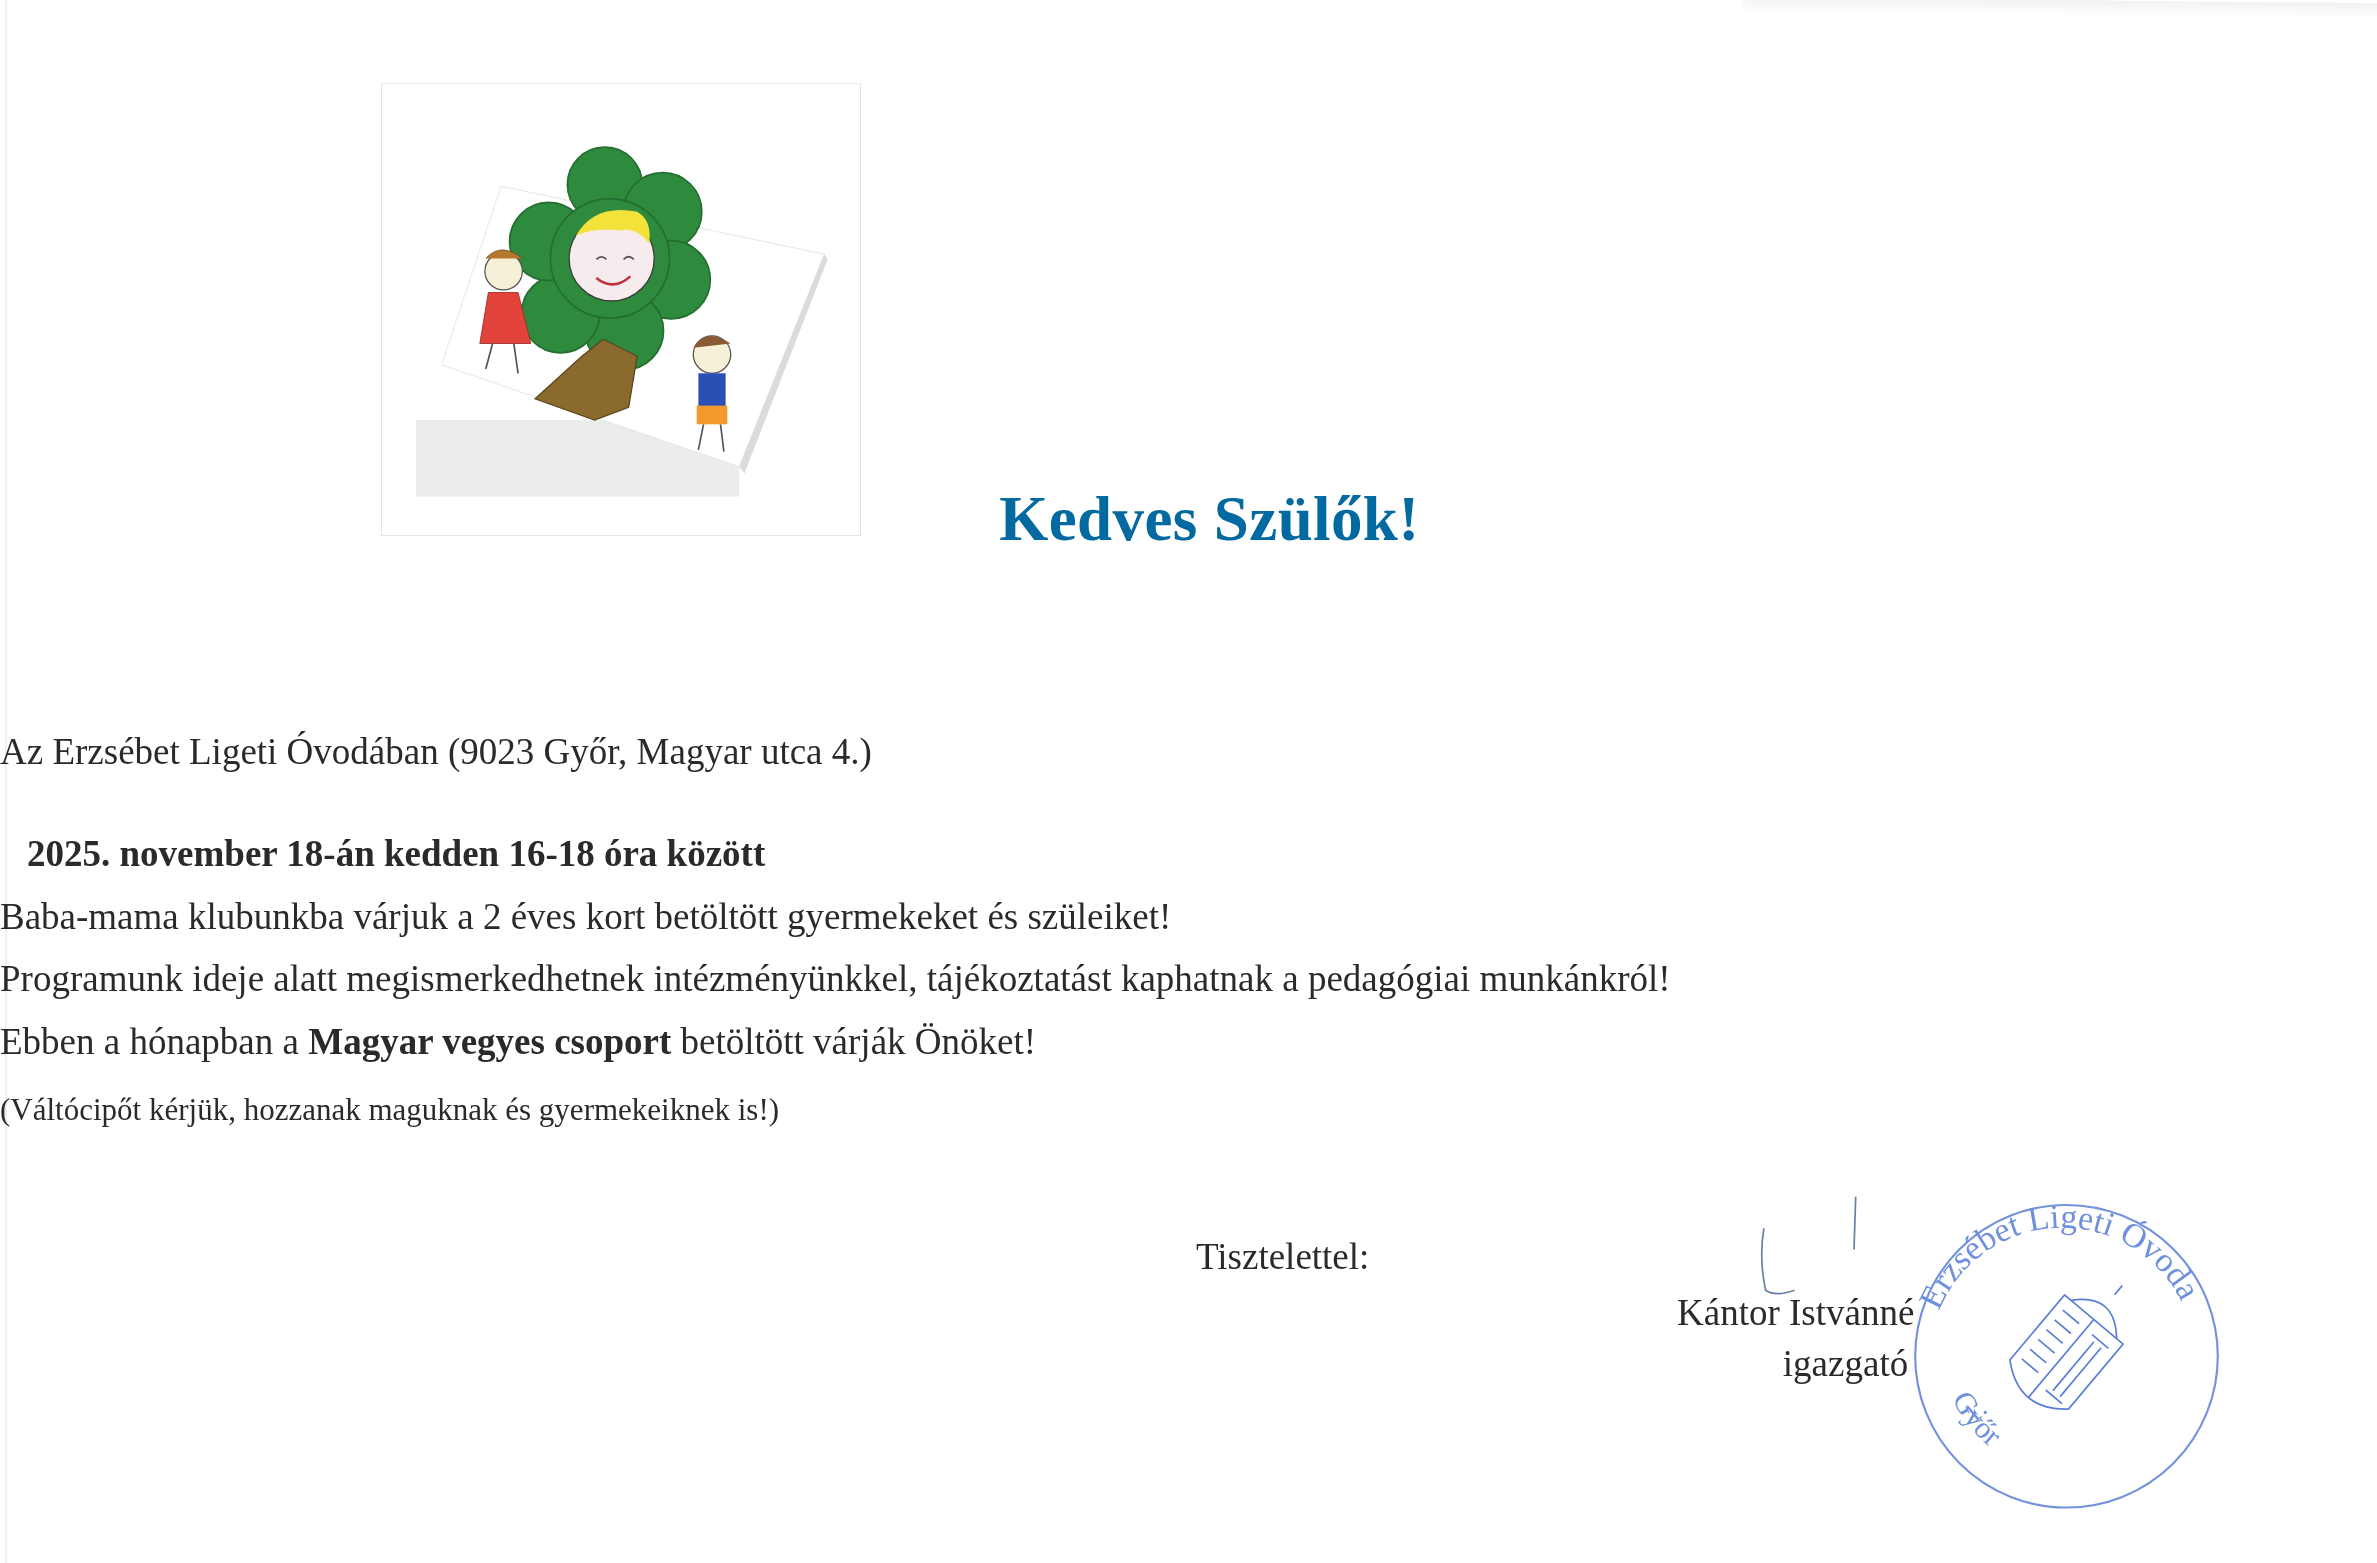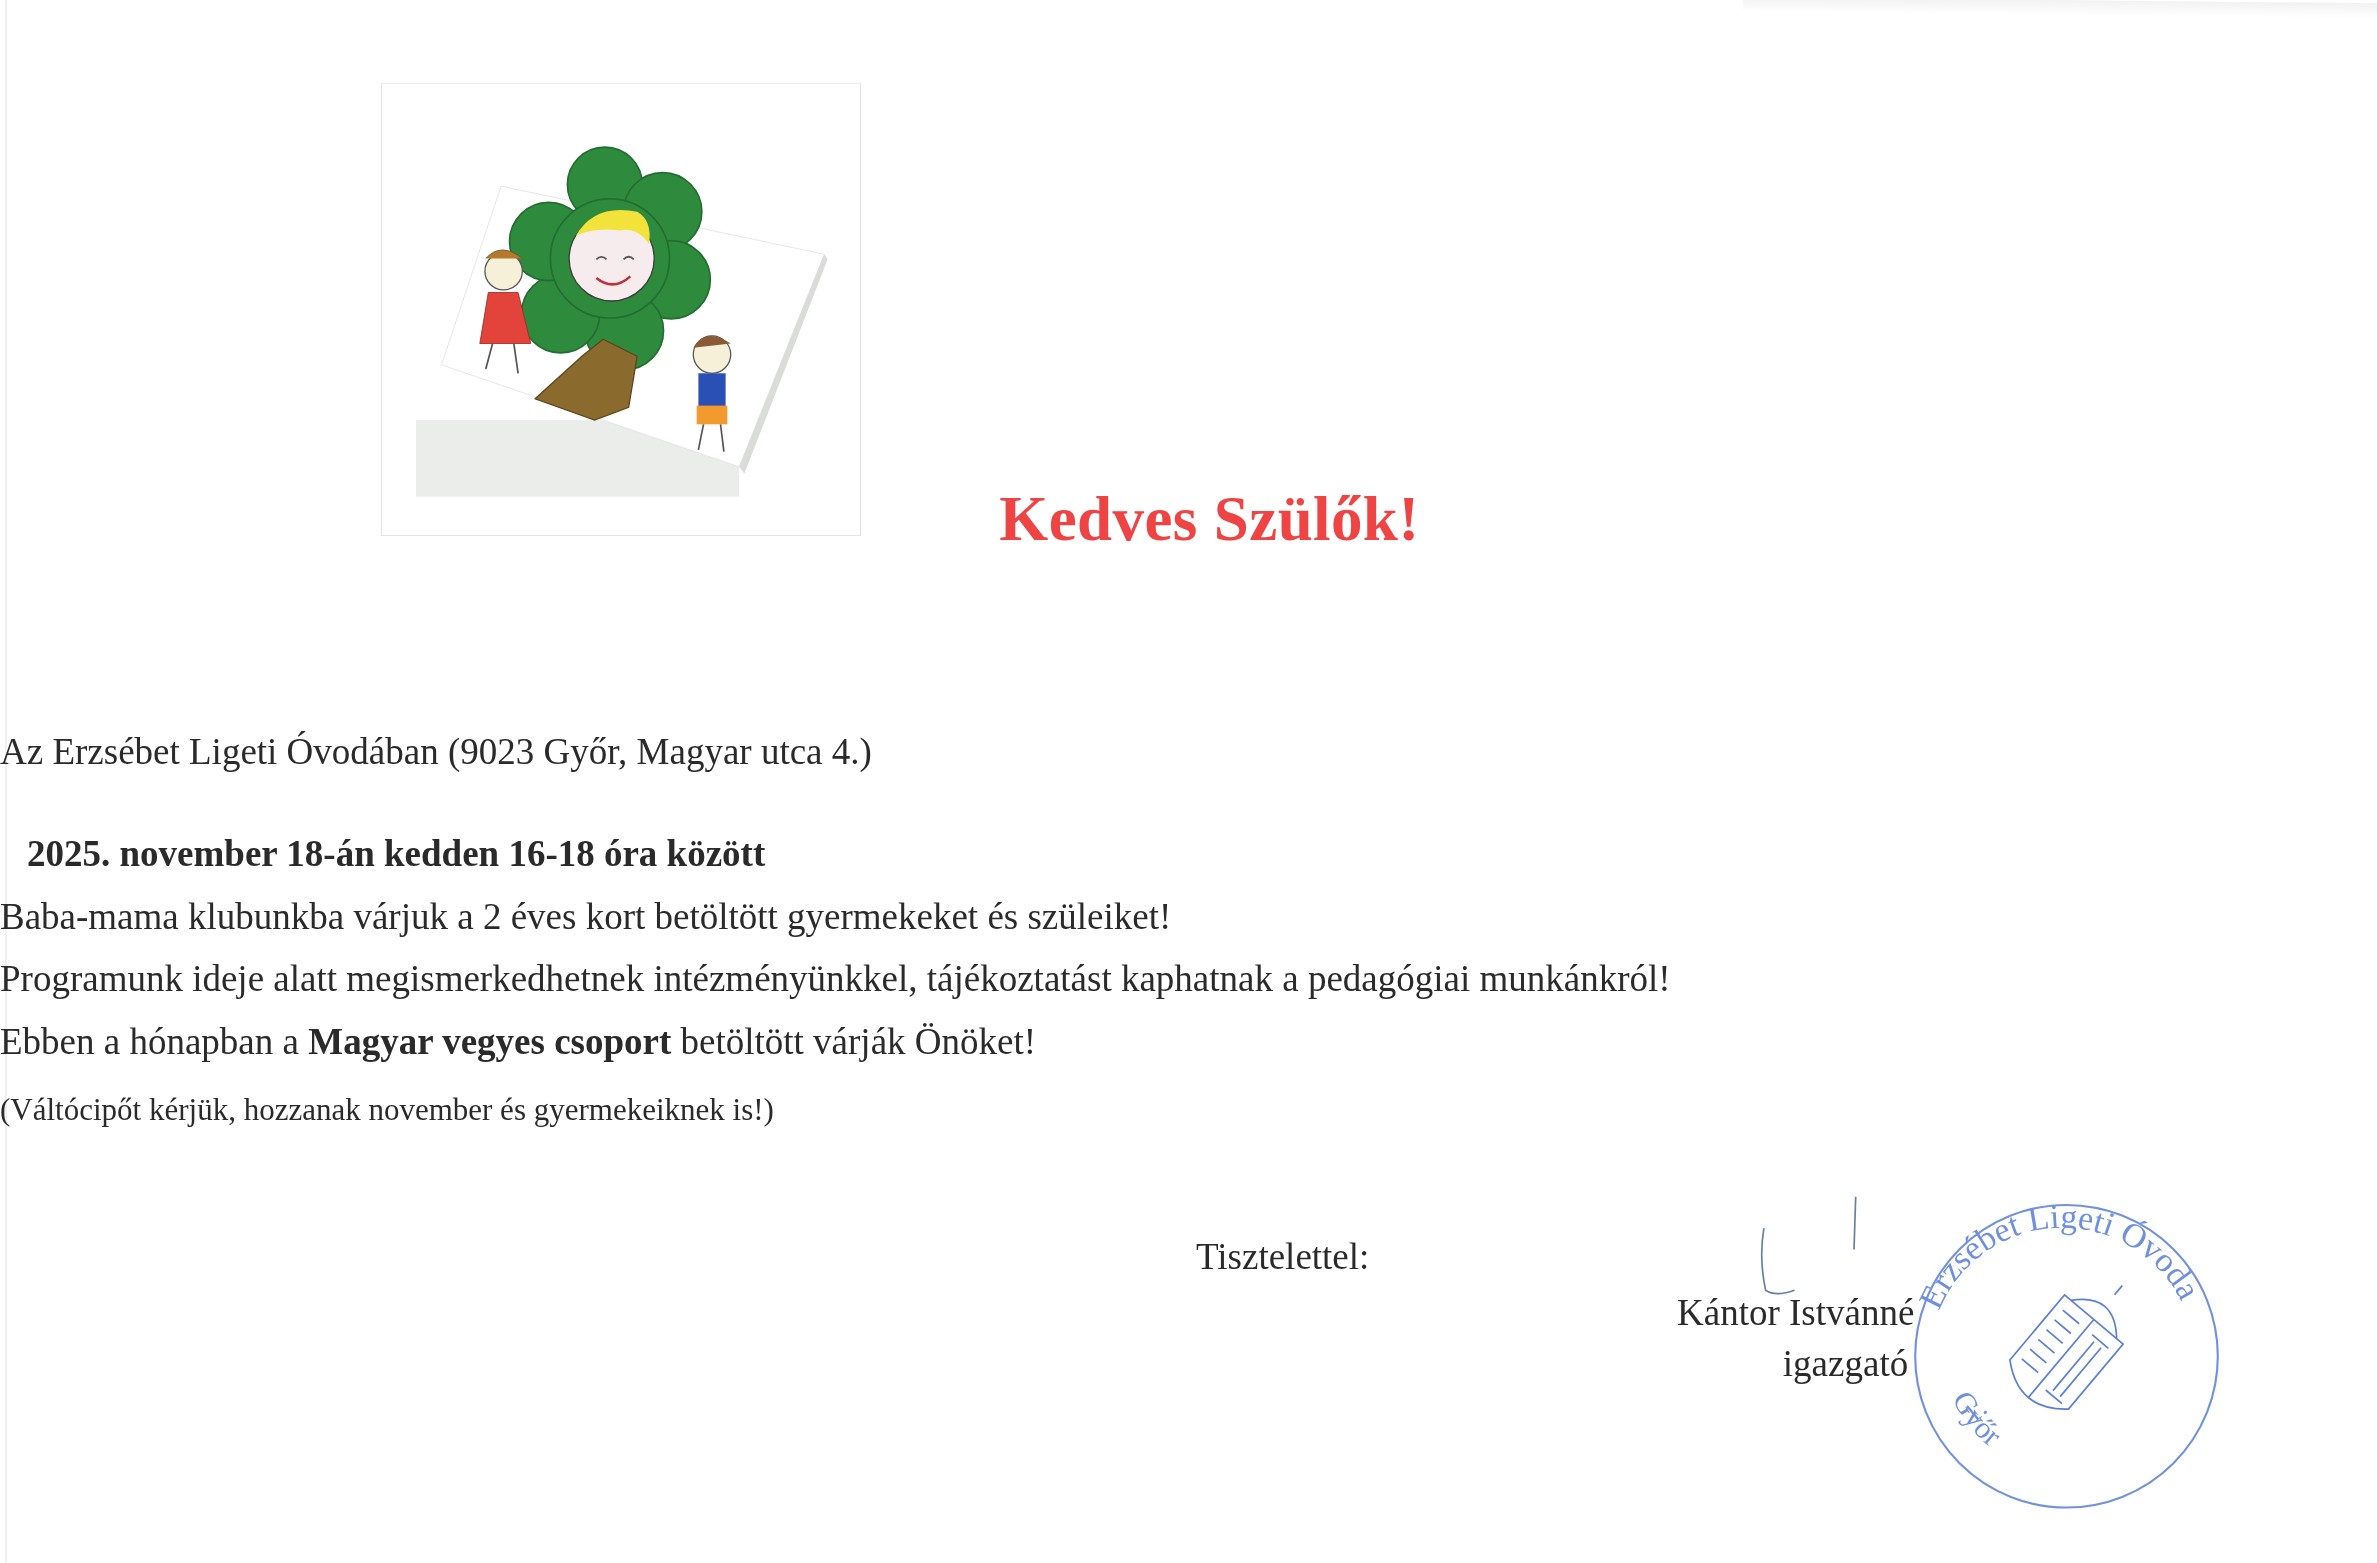--- a/index.html
+++ b/index.html
@@ -5,21 +5,21 @@
   html, body { margin:0; padding:0; background:#ffffff; }
   body { width:2377px; height:1564px; position:relative; overflow:hidden;
          font-family:"Liberation Serif","DejaVu Serif",serif; color:#2a2a2a; }
   .page-edge-top { position:absolute; left:1743px; top:0; width:634px; height:15.3px;
          background:linear-gradient(to bottom,#ececec,#ffffff); transform:skewY(0.6deg); opacity:.7; }
   .page-edge-left { position:absolute; left:5.1px; top:0; width:1.7px; height:1564px; background:#f0f0f0; }
   .logo-frame { position:absolute; left:381px; top:83px; width:478px; height:451px;
          border:0.9px solid #e4e4e4; border-top-color:#ededed; background:#fff; }
   .logo-svg { position:absolute; left:0; top:0; width:478px; height:451px; }
   .text { position:absolute; left:0; width:2377px; text-align:left; white-space:nowrap; }
-  .title { top:483px; font-size:63px; font-weight:bold; letter-spacing:0.4px; color:#ef4444; left:980px; width:459px; text-align:center;}
+  .title { top:483px; font-size:63px; font-weight:bold; letter-spacing:0.4px; color:#0369a1; left:980px; width:459px; text-align:center;}
   .addr { top:730px; font-size:37px; left:0; width:2347px; }
   .date { top:832px; font-size:37px; font-weight:bold; left:0; width:2355px;margin-left:27px; }
   .line1 { top:895px; font-size:37px; left:0; width:2337px; }
   .line2 { top:957px; font-size:37px; left:0; width:2350px; }
   .line3 { top:1020px; font-size:37px; left:0; width:2360px; }
   .line4 { top:1092px; font-size:31px; left:0; width:2352px; }
   .greet { top:1235px; font-size:37px; left:1196px; width:auto; text-align:left; }
   .signer { top:1291px; font-size:37px; left:1677px; width:255px; }
   .role { top:1342px; font-size:37px; left:1718px; width:255px; text-align:center; }
   .sig-svg { position:absolute; left:1735px; top:1190px; width:170px; height:136px; }
@@ -73,21 +73,21 @@
   </svg>
 </div>
 
 <div class="text title">Kedves Szülők!</div>
 
 <div class="text addr">Az Erzsébet Ligeti Óvodában (9023 Győr, Magyar utca 4.)</div>
 <div class="text date">2025. november 18-án kedden 16-18 óra között</div>
 <div class="text line1">Baba-mama klubunkba várjuk a 2 éves kort betöltött gyermekeket és szüleiket!</div>
 <div class="text line2">Programunk ideje alatt megismerkedhetnek intézményünkkel, tájékoztatást kaphatnak a pedagógiai munkánkról!</div>
 <div class="text line3"><span>Ebben a hónapban a </span><b class="bold">Magyar vegyes csoport</b><span> betöltött várják Önöket!</span></div>
-<div class="text line4">(Váltócipőt kérjük, hozzanak november és gyermekeiknek is!)</div>
+<div class="text line4">(Váltócipőt kérjük, hozzanak maguknak és gyermekeiknek is!)</div>
 
 <div class="text greet">Tisztelettel:</div>
 
 <svg class="sig-svg" viewBox="0 0 200 160">
   <path d="M34 45 Q28 80 36 118 Q48 126 70 118" stroke="#6a7fa8" stroke-width="2" fill="none"></path>
   <path d="M142 8 L140 70" stroke="#6a7fa8" stroke-width="2" fill="none"></path>
 </svg>
 
 <div class="text signer">Kántor Istvánné</div>
 <div class="text role">igazgató</div>

